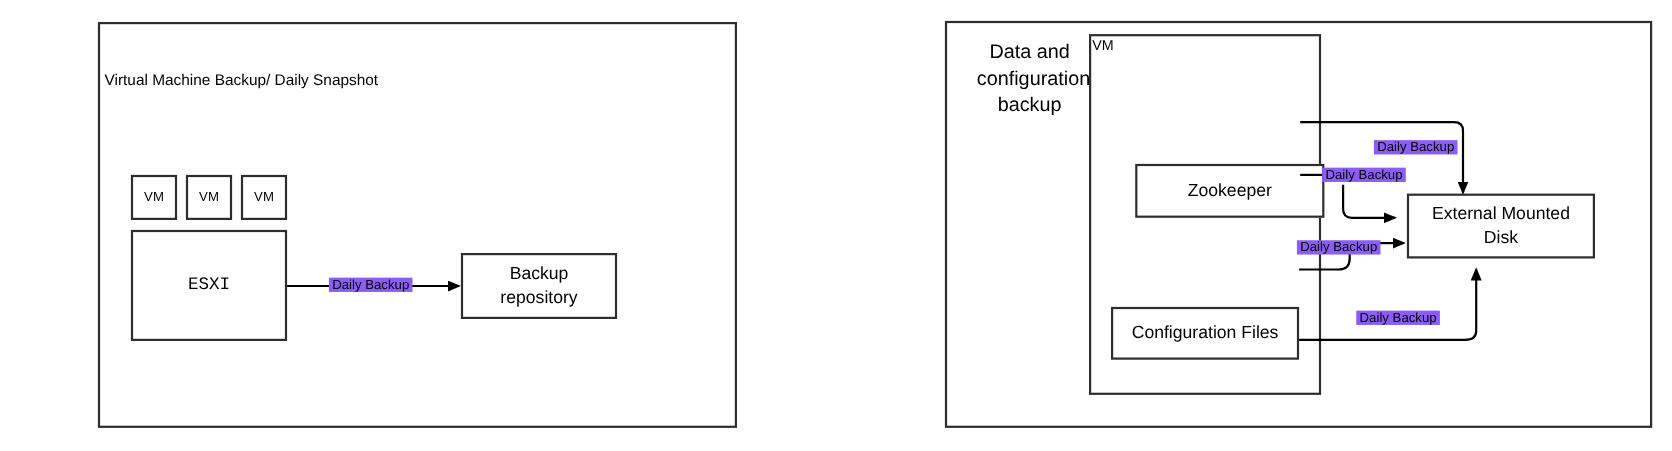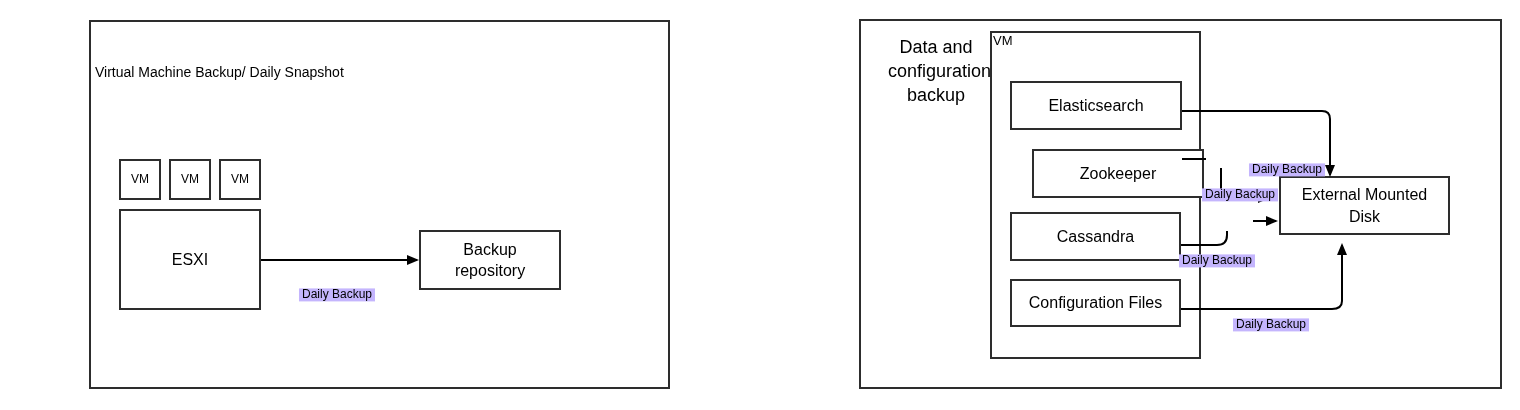--- a/index.html
+++ b/index.html
@@ -14,38 +14,38 @@
   #panel-right{left:859px;top:19px;width:643px;height:370px;}
   .box{
     position:absolute;border:2px solid #2d2d2d;background:#ffffff;box-sizing:border-box;
     display:flex;align-items:center;justify-content:center;text-align:center;
     font-size:16px;line-height:1.32;color:#000;
   }
   .box .lbl{display:inline-block;}
   #vm1{left:119px;top:159px;width:42px;height:41px;font-size:12px;}
   #vm2{left:169px;top:159px;width:42px;height:41px;font-size:12px;}
   #vm3{left:219px;top:159px;width:42px;height:41px;font-size:12px;}
-  #esxi{left:119px;top:209px;width:142px;height:101px;}
+  #esxi{left:119px;top:209px;width:142px;height:101px;font-family:Liberation Mono, monospace;}
   #repo{left:419px;top:230px;width:142px;height:60px;}
   #repo .lbl{width:110px;}
   #vmgroup{left:990px;top:31px;width:211px;height:328px;border:2px solid #2d2d2d;
     position:absolute;background:#ffffff;box-sizing:border-box;}
   #vmgroup-label{position:absolute;left:993px;top:33px;font-size:13px;}
   #elasticsearch{left:1010px;top:81px;width:172px;height:49px;}
   #zookeeper{left:1010px;top:149px;width:172px;height:49px;margin-left:22px;}
   #cassandra{left:1010px;top:212px;width:171px;height:49px;}
   #configfiles{left:1010px;top:279px;width:171px;height:48px;}
   #external{left:1279px;top:176px;width:171px;height:59px;}
   #external .lbl{width:130px;}
   #diagram-title{position:absolute;left:95px;top:64px;font-size:14px;}
   #right-caption{position:absolute;left:888px;top:36px;width:96px;text-align:center;
     font-size:18px;line-height:1.33;}
   .edge-label{
     position:absolute;transform:translate(-50%,-50%);font-size:12px;line-height:1.1;
-    background:#c4b5fd;padding:0 3px;white-space:nowrap;margin-top:36px;
+    background:#8b5cf6;padding:0 3px;white-space:nowrap;
   }
   #elbl-esxi{left:337px;top:259px;}
   #elbl-elastic{left:1287px;top:134px;}
   #elbl-zk{left:1240px;top:159px;}
   #elbl-cass{left:1217px;top:225px;}
   #elbl-conf{left:1271px;top:289px;}
   #edges{position:absolute;left:0;top:0;pointer-events:none;}
   #edges path{stroke:#000000;stroke-width:2;fill:none;}
 </style>
 </head>
@@ -70,28 +70,22 @@
   </div>
   <div class="box" id="repo">
     <span class="lbl">Backup repository</span>
   </div>
 
   <section class="panel" id="panel-right">
   </section>
   <div id="right-caption">Data and configuration backup</div>
   <div id="vmgroup"></div>
   <div id="vmgroup-label">VM</div>
-  <div class="box" id="elasticsearch">
-    <span class="lbl">Elasticsearch</span>
-  </div>
   <div class="box" id="zookeeper">
     <span class="lbl">Zookeeper</span>
-  </div>
-  <div class="box" id="cassandra">
-    <span class="lbl">Cassandra</span>
   </div>
   <div class="box" id="configfiles">
     <span class="lbl">Configuration Files</span>
   </div>
   <div class="box" id="external">
     <span class="lbl">External Mounted Disk</span>
   </div>
 
   <svg id="edges" width="1520" height="410" viewBox="0 0 1520 410">
     <defs>

